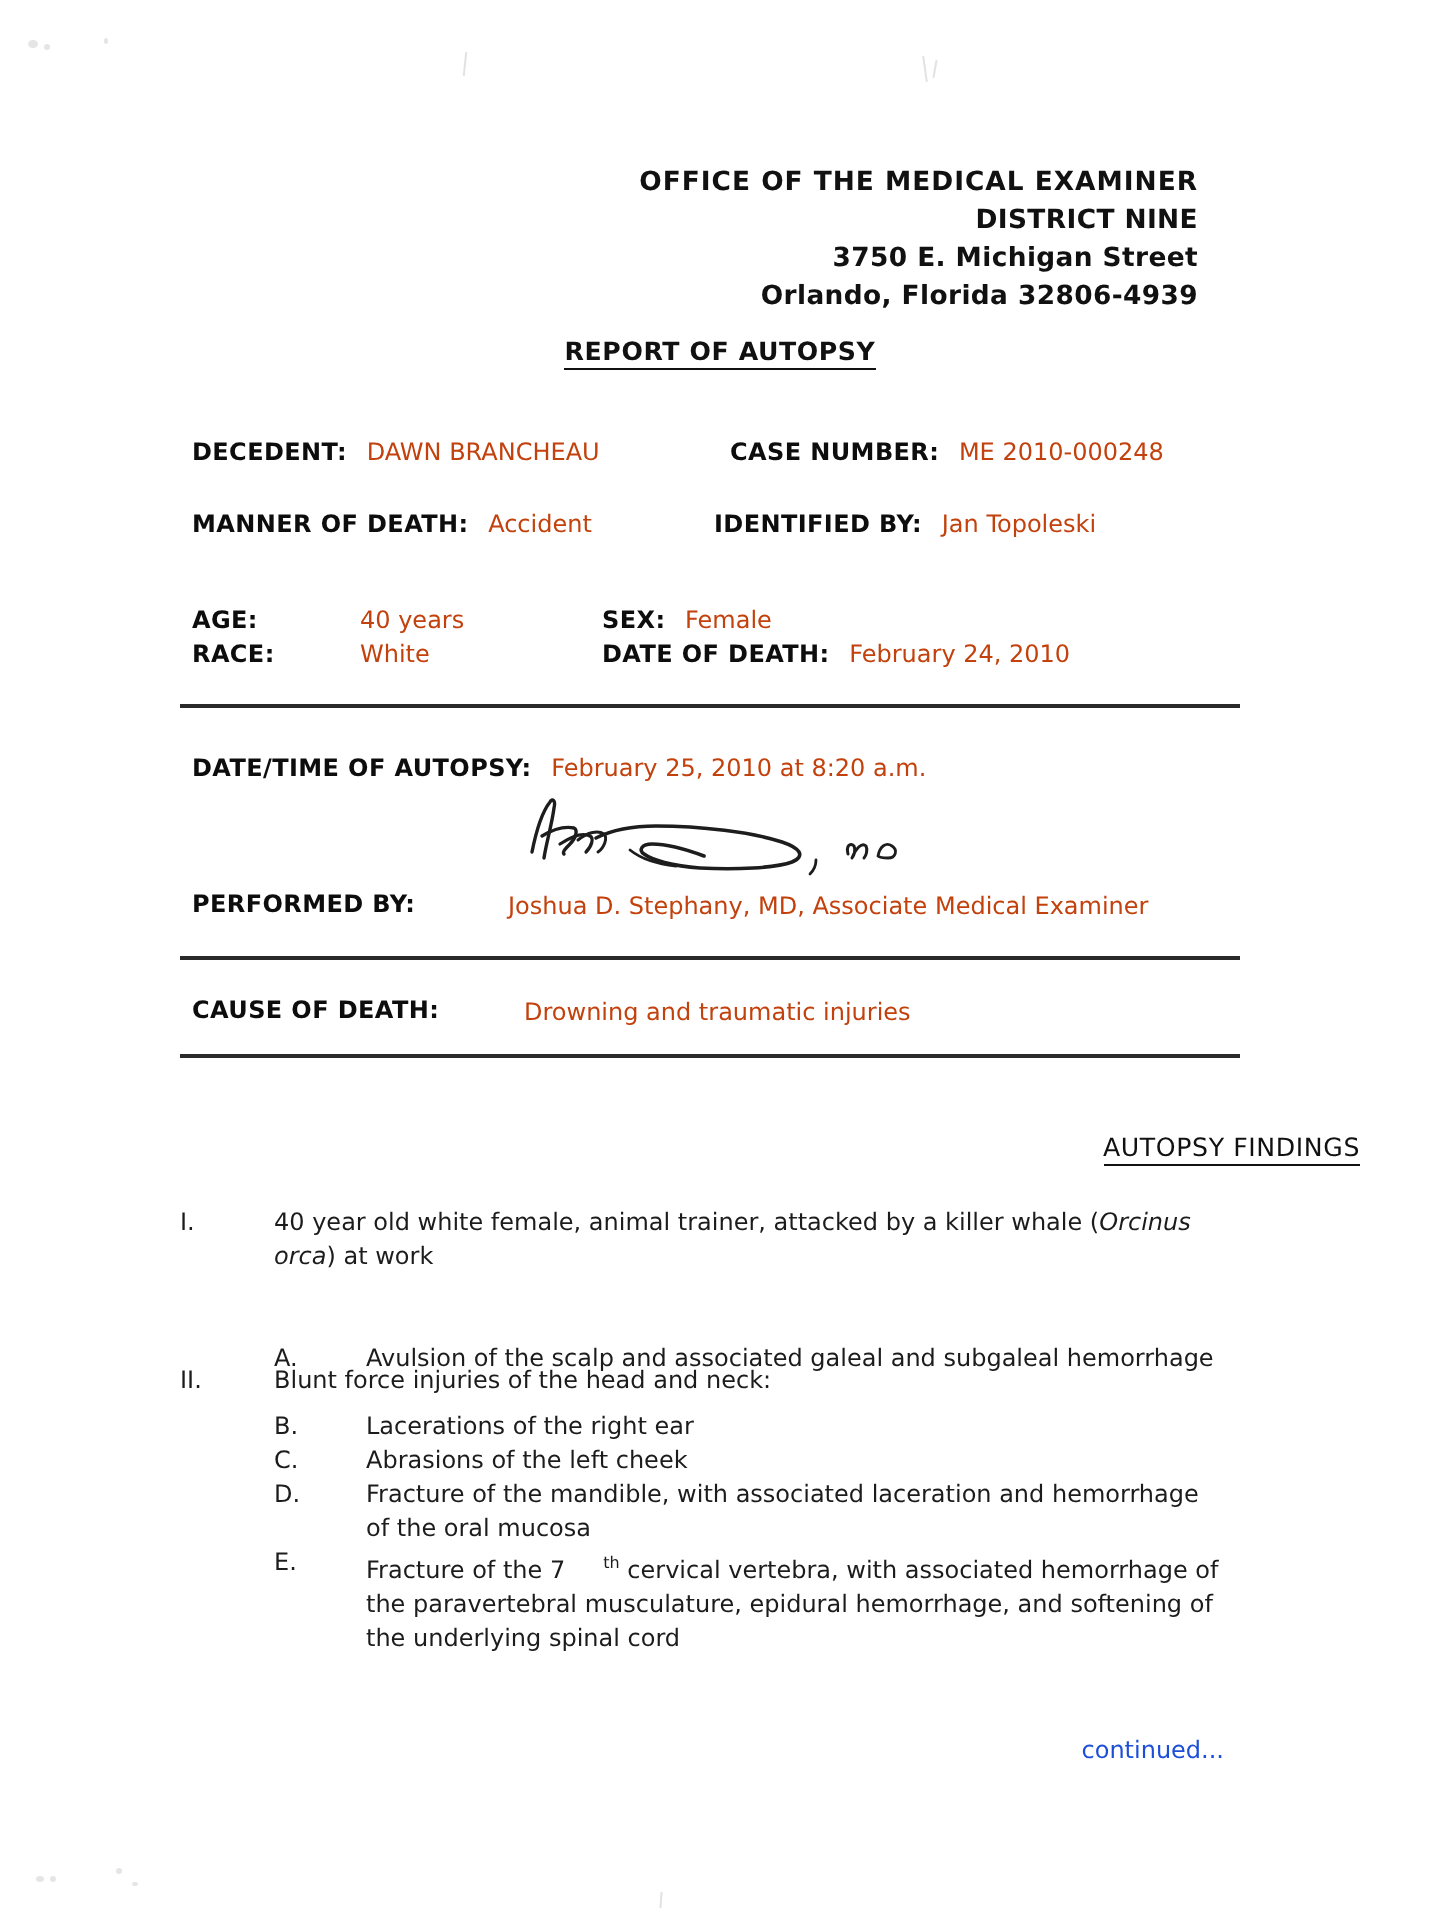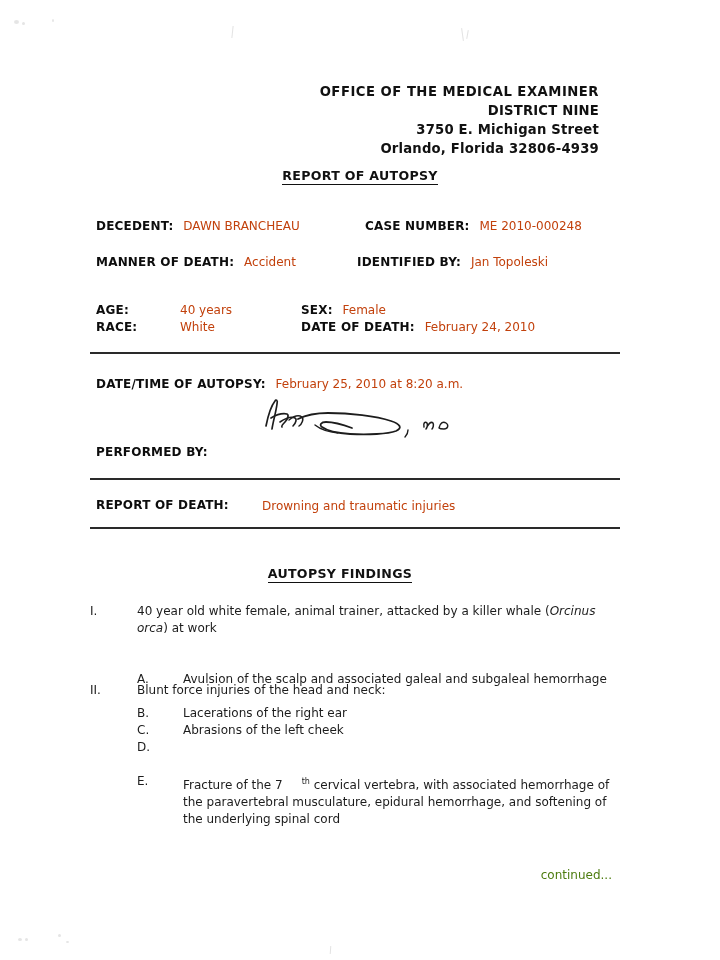--- a/index.html
+++ b/index.html
@@ -111,22 +111,22 @@
     height: 46px;
   }
   .sig svg { display: block; }
 
   
   .findings-title {
     position: absolute;
     left: 0;
     top: 566px;
     width: 680px;
-    text-align: center;
-    font-weight: bold;
+    text-align: right;
+    font-weight: normal;
     font-size: 12.6px;
     letter-spacing: .3px;
     color: #111;
   }
   .findings-title span {
     border-bottom: 1.5px solid #111;
     padding-bottom: 1px;
   }
 
   .item {
@@ -164,21 +164,21 @@
   i { font-style: italic; }
   sup { font-size: 8px; vertical-align: super; margin-left: 19px; }
 
   .continued {
     position: absolute;
     left: 0;
     top: 868px;
     width: 612px;
     text-align: right;
     font-size: 12px;
-    color: #4d7c0f;
+    color: #1d4ed8;
   }
 </style>
 </head>
 <body>
 
 <div class="page">
 
   <div class="sheet">
 
     <div class="speckle" style="left:14px;  top:20px;  width:5px; height:4px;"></div>
@@ -263,25 +263,28 @@
           <path d="M150 34 C150 37, 149 39, 147 41" stroke-width="1.4"></path>
           <path d="M166 31 C165 27, 167 25, 169 27 C170 29, 169 32, 168 33 C170 28, 173 25, 175 27 C176 29, 175 32, 174 33" stroke-width="1.5"></path>
           <path d="M181 32 C182 27, 185 25, 188 27 C191 29, 190 33, 186 33 C184 33, 182 33, 181 32 Z" stroke-width="1.4"></path>
         </g>
       </svg>
     </div>
 
     <div class="field" style="left:96px; top:445px;">
       <b>PERFORMED BY:</b>
     </div>
+    <div class="field" style="left:254px; top:446px;">
+      <span class="val">Joshua D. Stephany, MD, Associate Medical Examiner</span>
+    </div>
 
     <div class="rule" style="top:478px;"></div>
 
     <div class="field" style="left:96px; top:498px;">
-      <b>REPORT OF DEATH:</b>
+      <b>CAUSE OF DEATH:</b>
     </div>
     <div class="field" style="left:262px; top:499px;">
       <span class="val">Drowning and traumatic injuries</span>
     </div>
 
     <div class="rule" style="top:527px;"></div>
 
     <div class="findings-title">
       <span>AUTOPSY FINDINGS</span>
     </div>
@@ -306,20 +309,21 @@
       <div class="body">Lacerations of the right ear</div>
     </div>
 
     <div class="sub" style="left:137px; top:722px; width:480px;">
       <span class="ltr">C.</span>
       <div class="body">Abrasions of the left cheek</div>
     </div>
 
     <div class="sub" style="left:137px; top:739px; width:480px;">
       <span class="ltr">D.</span>
+      <div class="body">Fracture of the mandible, with associated laceration and hemorrhage of the oral mucosa</div>
     </div>
 
     <div class="sub" style="left:137px; top:773px; width:480px;">
       <span class="ltr">E.</span>
       <div class="body"><span>Fracture of the 7</span><sup>th</sup><span> cervical vertebra, with associated hemorrhage of the paravertebral musculature, epidural hemorrhage, and softening of the underlying spinal cord</span></div>
     </div>
 
     <div class="continued">continued...</div>
 
   </div>

